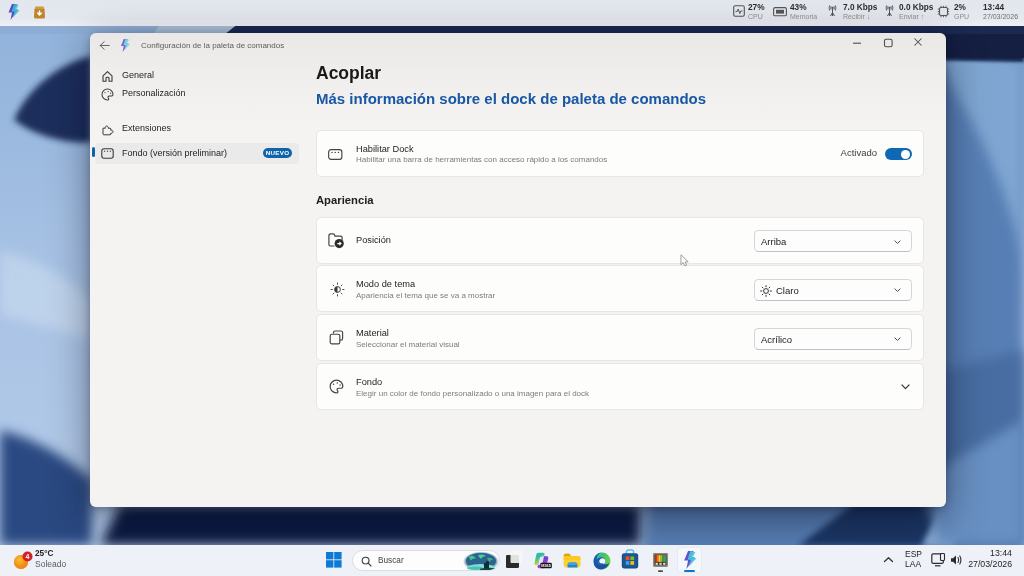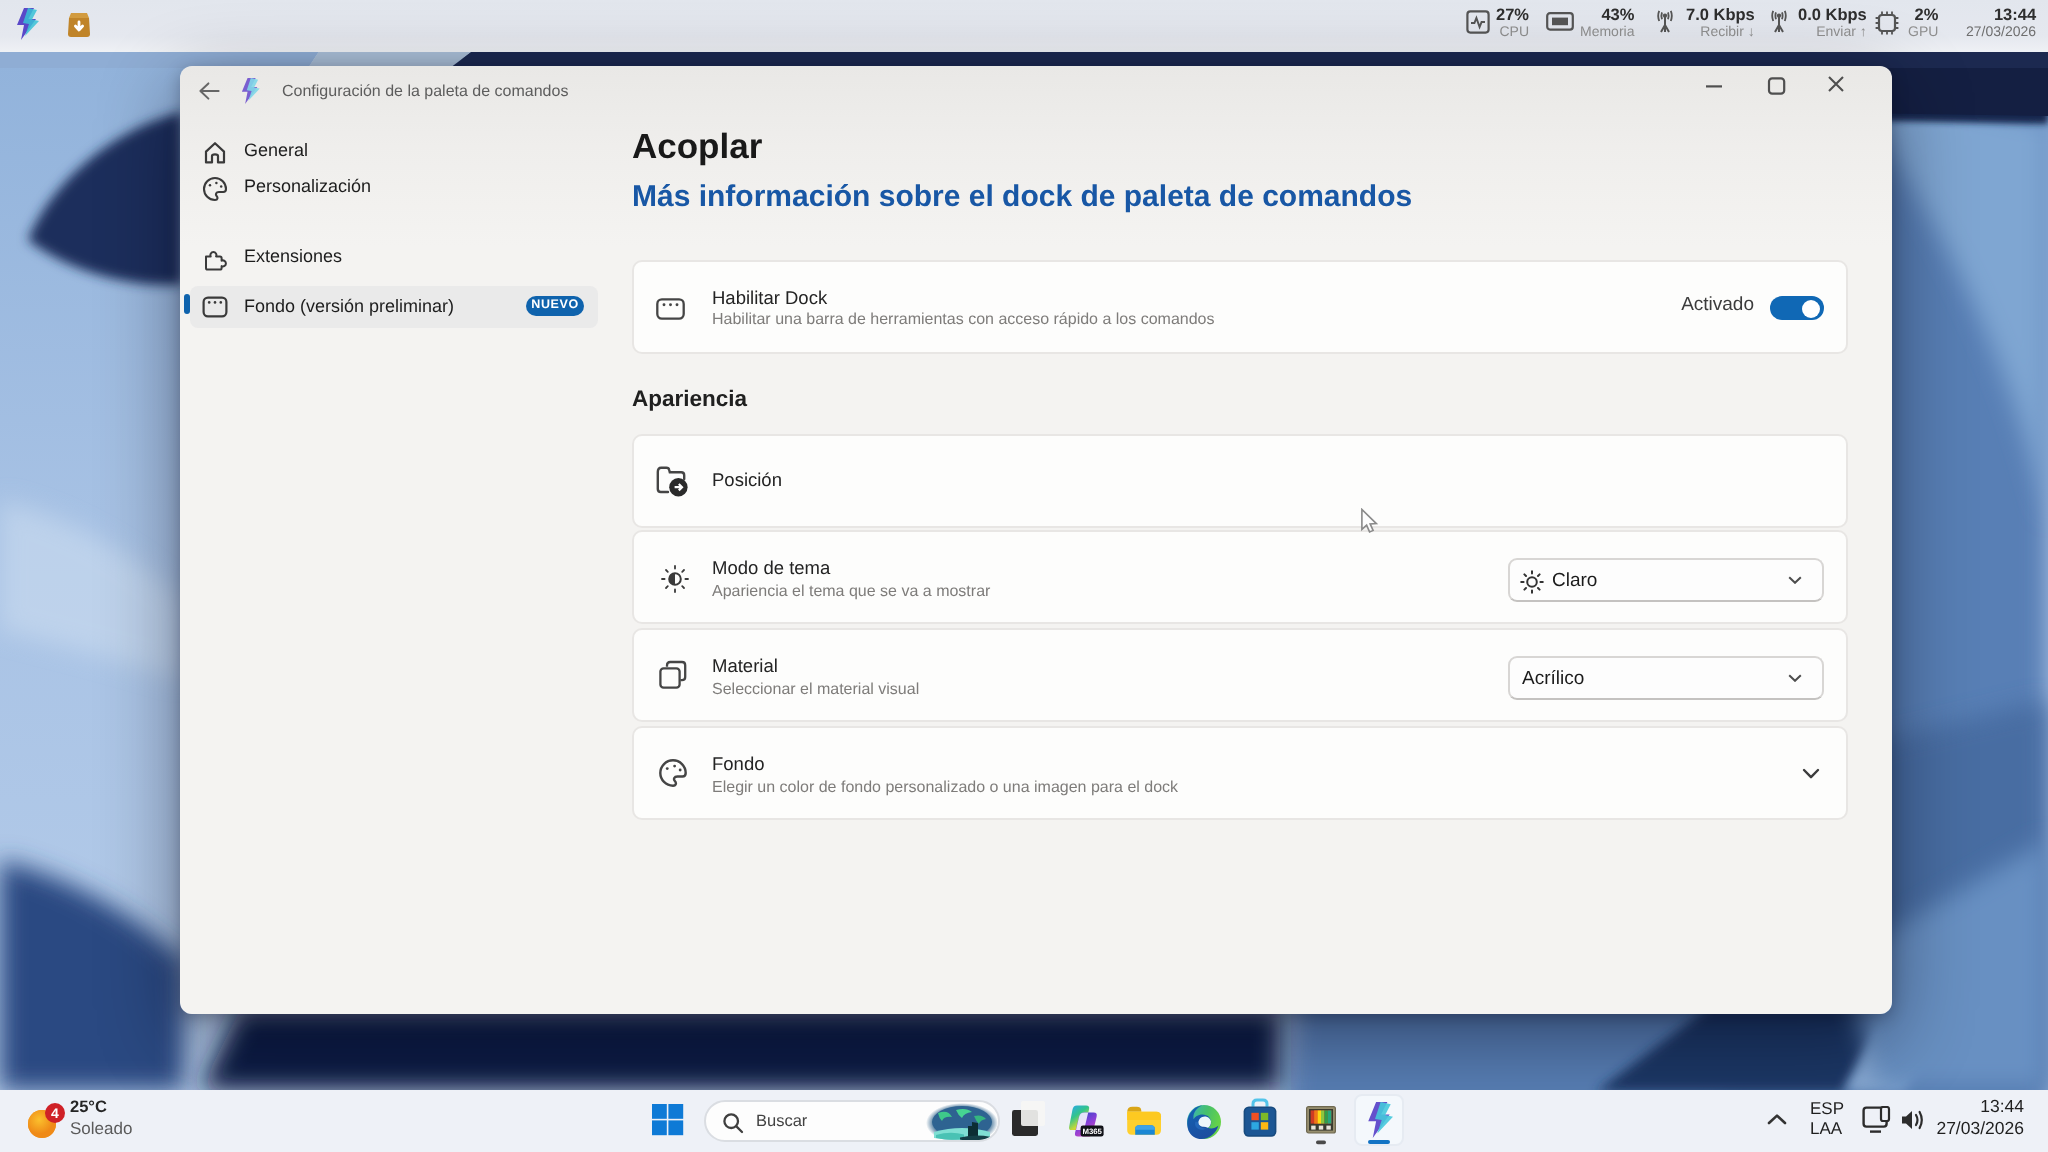--- a/index.html
+++ b/index.html
@@ -2,21 +2,21 @@
 <html><head>
 <meta charset="utf-8">
 <style>
   html,body{margin:0;padding:0;}
   body{width:1024px;height:576px;overflow:hidden;font-family:"Liberation Sans",sans-serif;}
   #screen{position:relative;width:1024px;height:576px;overflow:hidden;background:#7ba3cf;}
   .abs{position:absolute;}
   
   #wall{position:absolute;left:0;top:0;width:1024px;height:576px;}
   
-  #topbar{position:absolute;left:0;top:0;width:1024px;height:26px;background:linear-gradient(#e2e6ed,#e5e8ef 70%,#eff1f5);text-align:right;}
+  #topbar{position:absolute;left:0;top:0;width:1024px;height:26px;background:linear-gradient(#e2e6ed,#e5e8ef 70%,#eff1f5);}
   .stat{position:absolute;top:3px;height:20px;}
   .stat .v{font-size:8.25px;font-weight:600;color:#2e2e2e;line-height:9.5px;white-space:nowrap;}
   .stat .l{font-size:7px;color:#8f8f8f;line-height:8px;white-space:nowrap;}
   
   #win{position:absolute;left:90px;top:33px;width:856px;height:474px;border-radius:6px;
        background:linear-gradient(#e9e8e6 0px,#efeeec 40px,#f4f3f1 90px,#f4f3f1);
        box-shadow:0 12px 40px rgba(0,0,20,0.45), 0 2px 8px rgba(0,0,20,0.25);}
   #titletext{position:absolute;left:51px;top:7.5px;font-size:8px;color:#5d5d5d;}
   .navitem{position:absolute;left:5px;width:204px;height:22px;border-radius:4px;}
   .navitem .txt{position:absolute;left:27px;top:5.4px;font-size:9px;color:#1d1d1d;white-space:nowrap;}
@@ -232,20 +232,26 @@
           <circle cx="7.25" cy="3.4" r="0.72" fill="#454545"></circle>
           <circle cx="10.5" cy="3.4" r="0.72" fill="#454545"></circle>
         </svg>
     <div class="cardtitle" style="top:13.2px">Habilitar Dock</div>
     <div class="cardsub" style="top:24.6px">Habilitar una barra de herramientas con acceso rápido a los comandos</div>
     <div style="position:absolute;right:46px;top:16.2px;font-size:9.5px;color:#3c3c3c;">Activado</div>
     <div class="toggle" style="right:11px;top:17px;">
           <div class="knob"></div>
         </div>
   </div>
+  <div class="dd" style="left:664px;top:197px;width:158px;">
+        <div class="t">Arriba</div>
+    <svg class="chev" width="7" height="4" viewBox="0 0 7 4">
+          <path d="M0.6,0.6 L3.5,3.4 L6.4,0.6" stroke="#4d4d4d" stroke-width="1" fill="none"></path>
+        </svg>
+      </div>
 
   <div class="card" style="top:232px;height:47px;">
     <svg class="cicon" style="left:13px;top:16px" width="15" height="15" viewBox="0 0 15 15">
       <circle cx="7.5" cy="7.5" r="2.9" fill="none" stroke="#3a3a3a" stroke-width="1"></circle>
       <path d="M7.5,4.6 A2.9,2.9 0 0,0 7.5,10.4 Z" fill="#3a3a3a"></path>
       <path d="M7.5,1 L7.5,2.3 M7.5,12.7 L7.5,14 M1,7.5 L2.3,7.5 M12.7,7.5 L14,7.5 M3,3 L3.9,3.9 M11.1,11.1 L12,12 M12,3 L11.1,3.9 M3.9,11.1 L3,12" stroke="#3a3a3a" stroke-width="0.9" stroke-linecap="round"></path>
     </svg>
     <div class="cardtitle" style="top:13.2px">Modo de tema</div>
     <div class="cardsub" style="top:24.6px">Apariencia el tema que se va a mostrar</div>
   </div>

